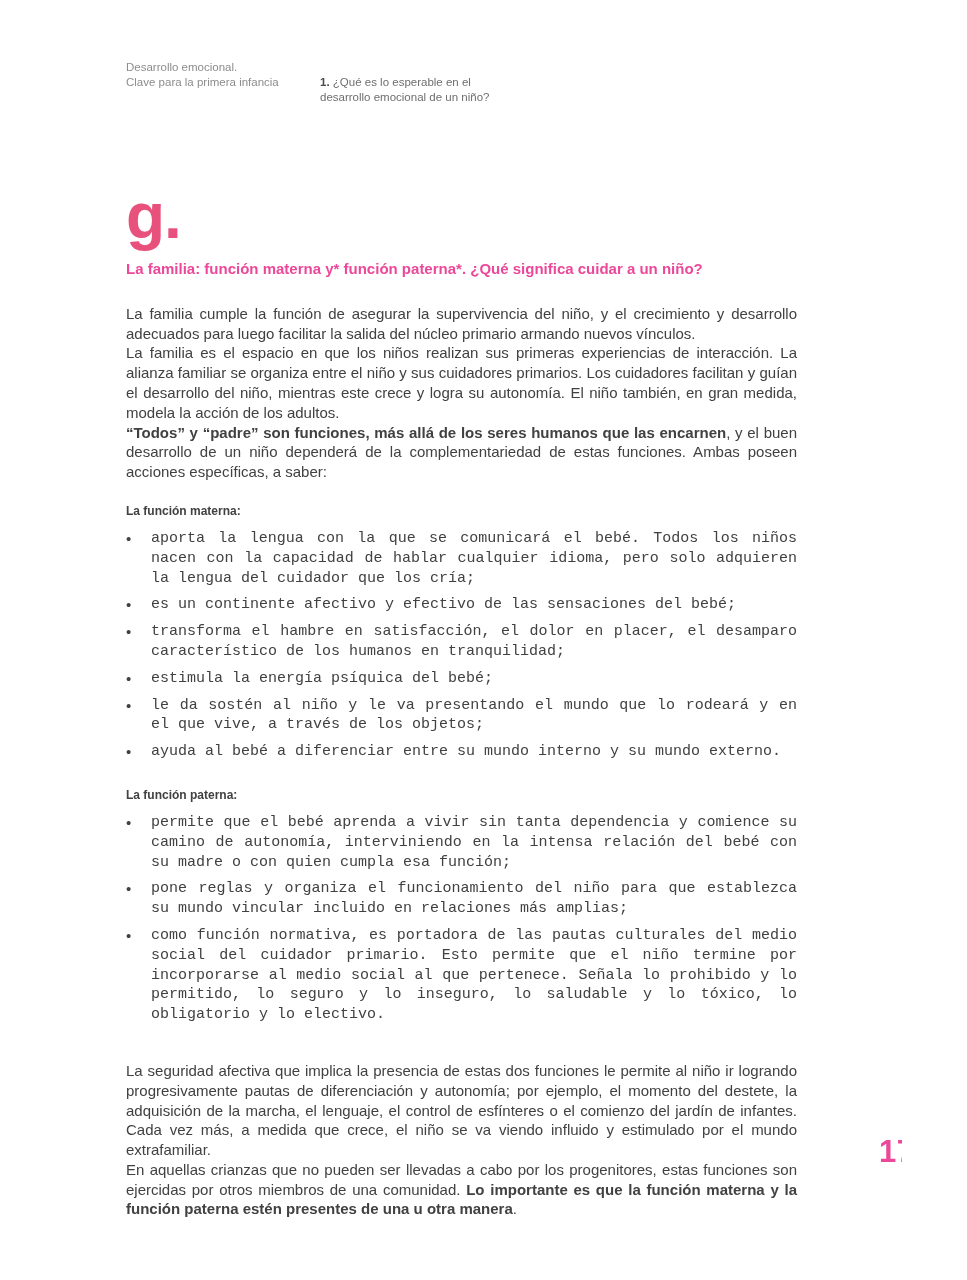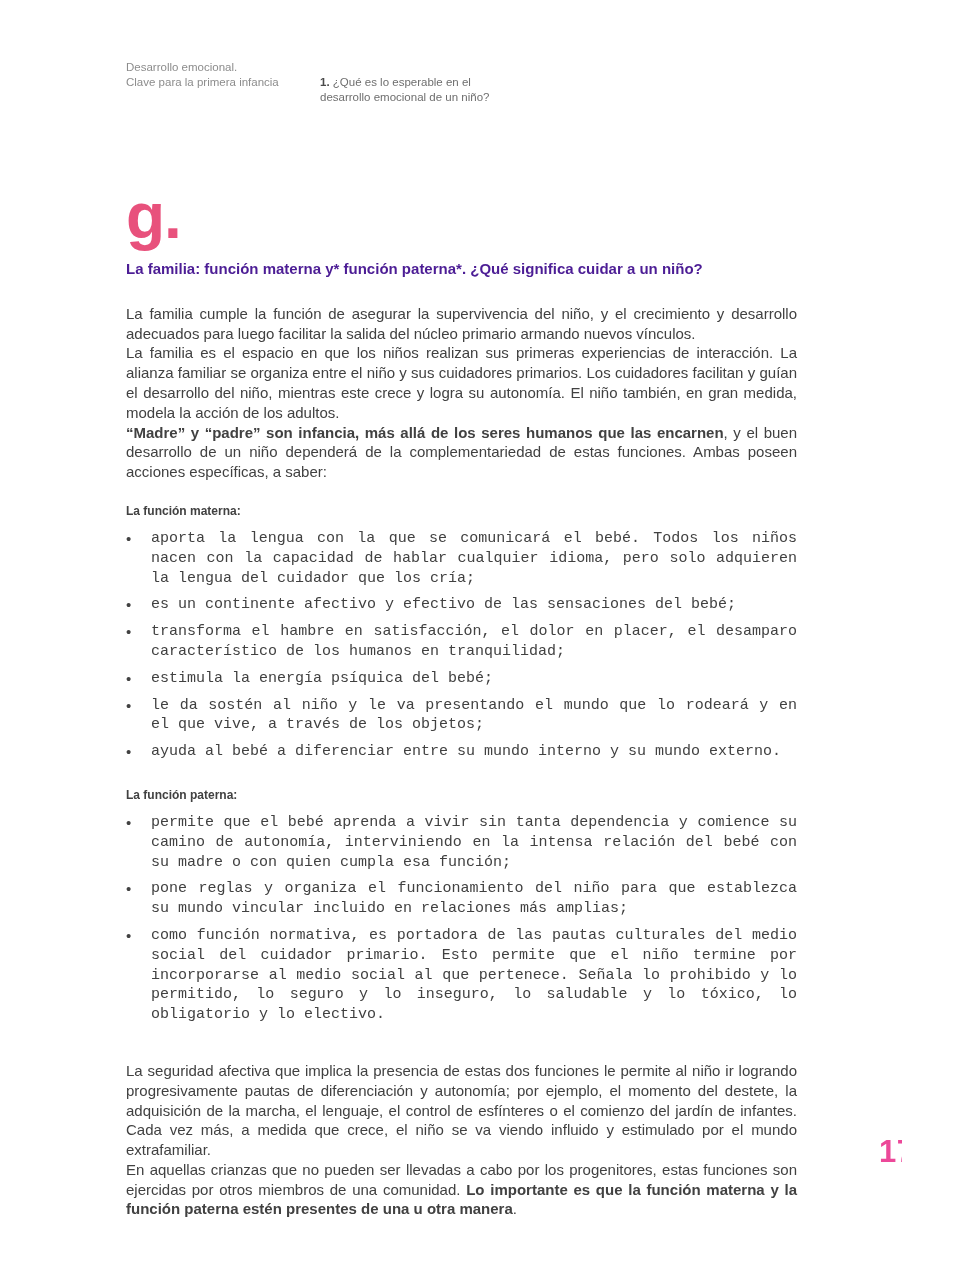--- a/index.html
+++ b/index.html
@@ -127,25 +127,25 @@
     <div class="header-right">
       <div><span class="num">1.</span><span> ¿Qué es lo esperable en el</span></div>
       <div>desarrollo emocional de un niño?</div>
     </div>
   </div>
 
   <div class="main">
 
     <div class="section-letter" style="color:#e8517c;">g.</div>
 
-    <h1 class="section-title" style="color:#4c1d95;">La familia: función materna y* función paterna*. ¿Qué significa cuidar a un niño?</h1>
+    <h1 class="section-title" style="color:#ec4899;">La familia: función materna y* función paterna*. ¿Qué significa cuidar a un niño?</h1>
 
     <p class="para">La familia cumple la función de asegurar la supervivencia del niño, y el crecimiento y desarrollo adecuados para luego facilitar la salida del núcleo primario armando nuevos vínculos.</p>
     <p class="para">La familia es el espacio en que los niños realizan sus primeras experiencias de interacción. La alianza familiar se organiza entre el niño y sus cuidadores primarios. Los cuidadores facilitan y guían el desarrollo del niño, mientras este crece y logra su autonomía. El niño también, en gran medida, modela la acción de los adultos.</p>
-    <p class="para"><span class="bold">“Madre” y “padre” son infancia, más allá de los seres humanos que las encarnen</span><span>, y el buen desarrollo de un niño dependerá de la complementariedad de estas funciones. Ambas poseen acciones específicas, a saber:</span></p>
+    <p class="para"><span class="bold">“Todos” y “padre” son funciones, más allá de los seres humanos que las encarnen</span><span>, y el buen desarrollo de un niño dependerá de la complementariedad de estas funciones. Ambas poseen acciones específicas, a saber:</span></p>
 
     <div class="sub-heading">La función materna:</div>
 
     <ul class="bullets">
       <li>
           <span class="bullet">•</span>
           <span class="bullet-text">aporta la lengua con la que se comunicará el bebé. Todos los niños nacen con la capacidad de hablar cualquier idioma, pero solo adquieren la lengua del cuidador que los cría;</span>
         </li>
       <li>
           <span class="bullet">•</span>

